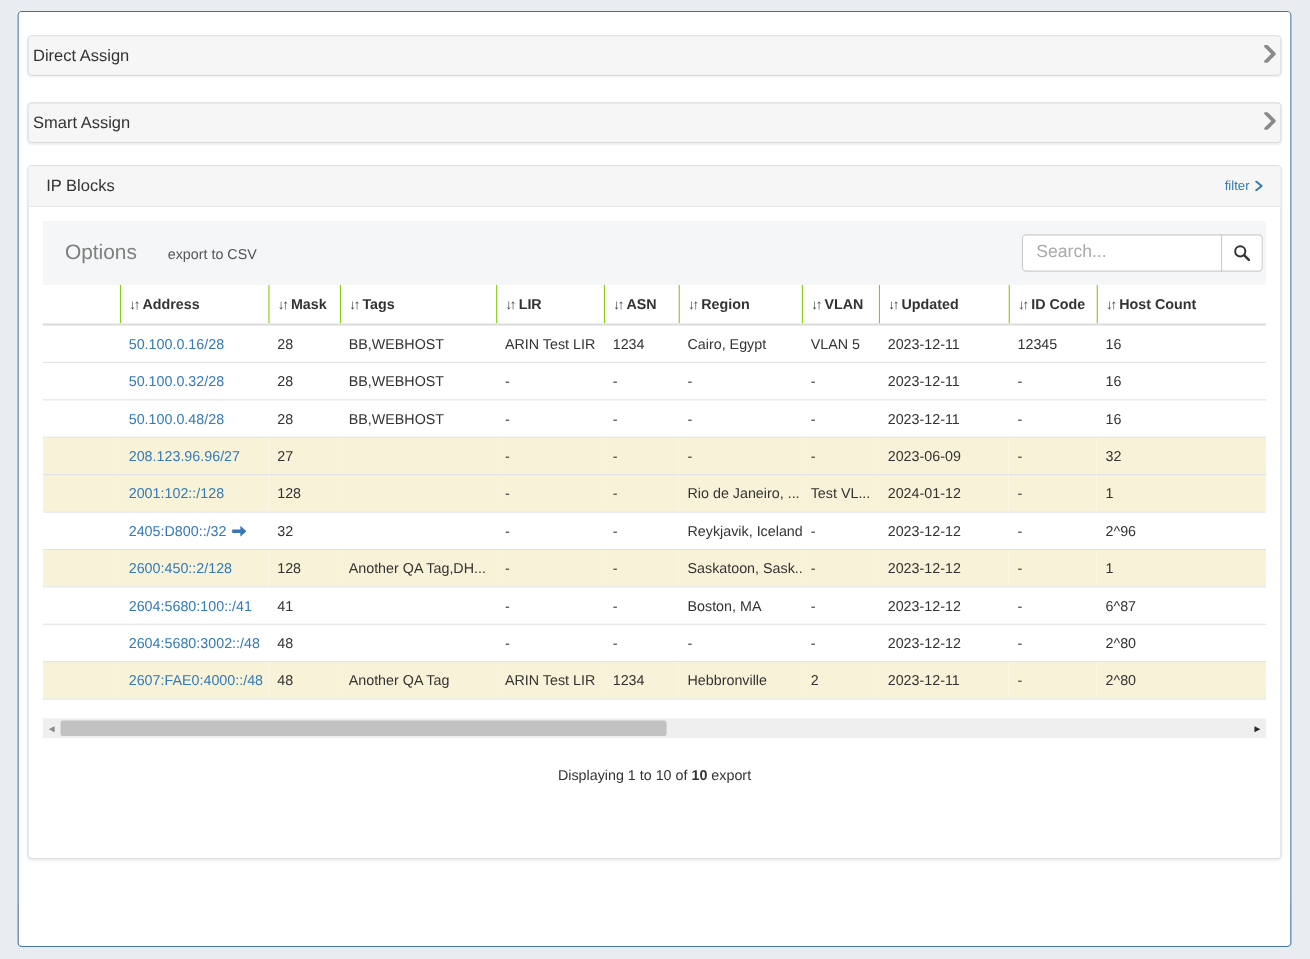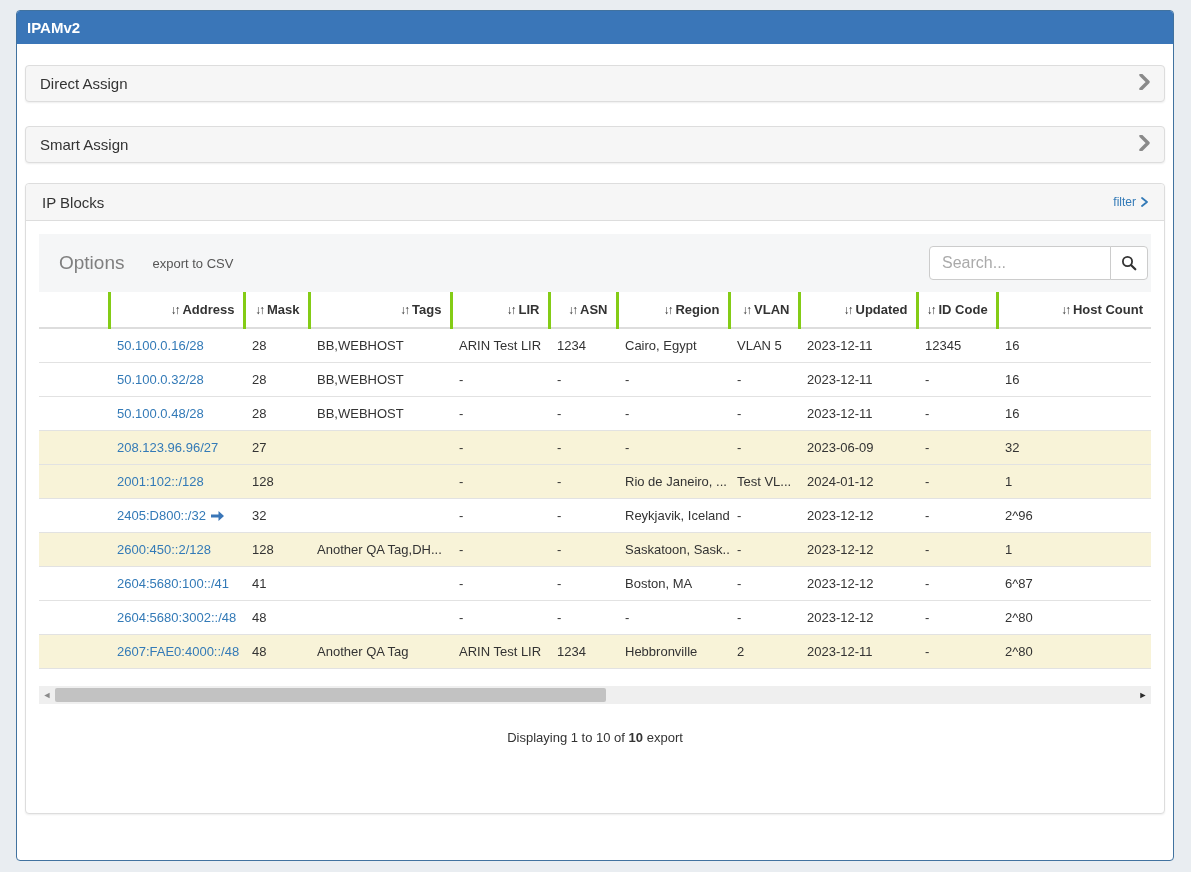--- a/index.html
+++ b/index.html
@@ -33,21 +33,21 @@
 
   .accordion {
     height:37px;
     background:#f6f6f6;
     border:1px solid #ddd;
     border-radius:4px;
     box-shadow:0 1px 2px rgba(0,0,0,0.07);
     display:flex;
     align-items:center;
     justify-content:space-between;
-    padding:0 14px;
+    padding:0 4px;
     font-size:15px;
     color:#333;
     margin-bottom:24px;
     cursor:pointer;
   }
   .accordion:nth-of-type(2) { margin-bottom:20px;margin-top:24px; }
   .chev { flex:0 0 auto; }
 
   .ipb {
     border:1px solid #ddd;
@@ -119,21 +119,21 @@
   table.blocks th {
     height:36px;
     text-align:left;
     font-weight:bold;
     padding:0 8px;
     white-space:nowrap;
     overflow:hidden;
     border-bottom:2px solid #ddd;
     cursor:pointer;
   }
-  table.blocks th + th { border-left:3px solid #84cc16;text-align:right; }
+  table.blocks th + th { border-left:1px solid #84cc16; }
   .sort-ic { font-size:12px; letter-spacing:-2px; margin-right:4px; color:#333; }
   table.blocks td {
     height:34px;
     padding:0 8px;
     white-space:nowrap;
     overflow:hidden;
     border-bottom:1px solid #e2e2e2;
     color:#333;
   }
   tr.warn td { background:#f8f3d8; }
@@ -170,23 +170,20 @@
     margin-top:26px;
     text-align:center;
     font-size:13px;
     color:#333;
   }
 </style>
 </head>
 <body>
 
 <div class="app-panel">
-  <div class="app-header">
-    <span>IPAMv2</span>
-  </div>
   <div class="app-body">
 
     <div class="accordion">
       <span>Direct Assign</span>
       <span class="chev">
         <svg width="11" height="16" viewBox="0 0 11 16">
             <path d="M2 1 L9 8 L2 15" fill="none" stroke="#8a8a8a" stroke-width="3.4" stroke-linecap="round" stroke-linejoin="round"></path>
           </svg>
       </span>
     </div>

